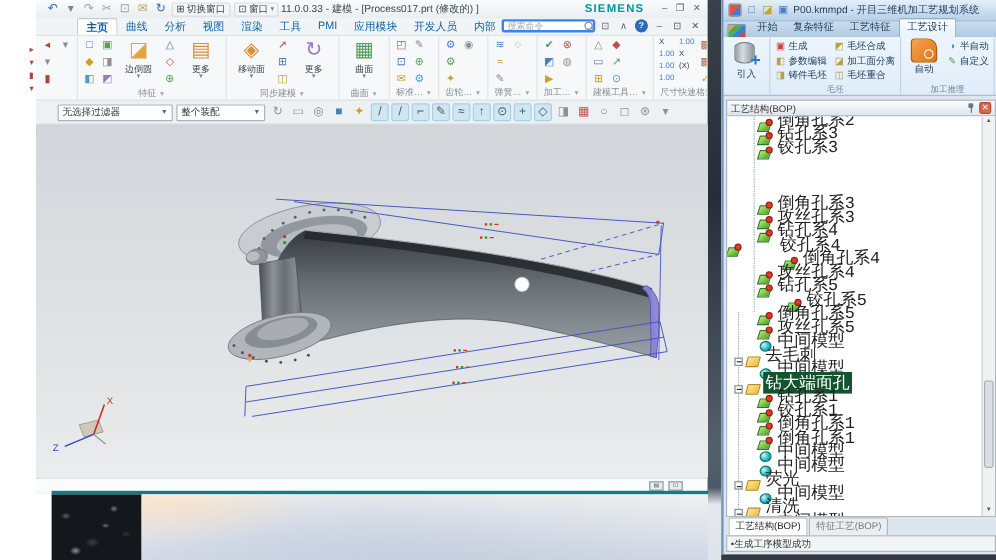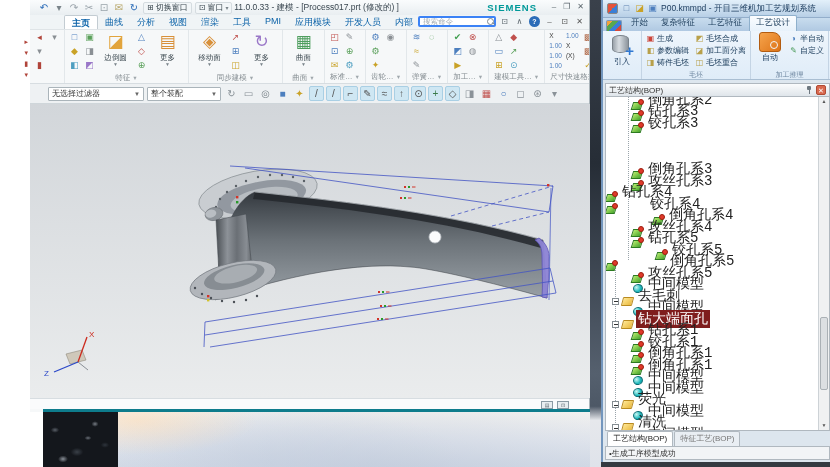--- a/index.html
+++ b/index.html
@@ -99,21 +99,21 @@
   .tree-inner { position:absolute; left:0; top:0; right:11px; bottom:0; overflow:hidden; }
   .guide { position:absolute; border-left:1px dotted #9aa4ab; width:0; }
   .trow { display:flex; align-items:flex-end; height:11.5px; font-size:14px; color:#222; white-space:nowrap; position:relative;font-family:Liberation Mono, monospace; }
   .exp { width:7px; height:7px; border:1px solid #848c91; background:#fff; margin-right:3px; position:relative; flex:none; }
   .exp::after { content:""; position:absolute; left:1px; top:2.5px; width:3.5px; height:1px; background:#333; }
   .ti { display:inline-block; width:12px; height:10px; position:relative; margin-right:2px; flex:none; }
   .ti.op::before { content:""; position:absolute; left:0; top:3px; width:8px; height:5.5px; background:linear-gradient(135deg,#b5ec6a,#47a32e); border:1px solid #2c7a20; transform:skewX(-18deg); }
   .ti.op::after { content:""; position:absolute; right:0; top:0; width:4px; height:4px; border-radius:50%; background:#e03a2a; border:1px solid #9c1d10; }
   .ti.mdl::before { content:""; position:absolute; left:1px; top:1px; width:8px; height:7px; border-radius:50%; background:radial-gradient(circle at 35% 30%,#c8f6f2,#19b8bc 60%,#0b7f88); border:1px solid #0a6d75; transform:rotate(-15deg); }
   .ti.grp::before { content:""; position:absolute; left:0; top:2px; width:9px; height:7px; background:linear-gradient(135deg,#ffe793,#e9b93f); border:1px solid #b98a20; border-radius:1px; transform:skewX(-15deg); }
-  .trow.sel .tlabel { background:#7f1d1d; color:#fff; }
+  .trow.sel .tlabel { background:#14532d; color:#fff; }
   .tlabel { padding:0 2px; }
 
   .sbar { position:absolute; right:0px; top:0px; width:11px; bottom:0px; background:#f0f1f2; border-left:1px solid #cdd2d6; }
   .sbar .arr { position:absolute; left:0; width:10px; height:9px; font-size:5px; text-align:center; line-height:9px; color:#555; }
   .sbar .thumb { position:absolute; left:1px; width:8px; top:66%; height:22%; background:#dcdfe2; border:1px solid #aab0b5; border-radius:2px; }
 
   .btabs { left:2px; top:431px; width:225px; height:15px; display:flex; align-items:flex-end; background:#dde6ee; gap:1px; padding-left:2px; }
   .btab { font-size:8px; padding:1px 5px 2px; color:#777; background:#e9eef3; border:1px solid #b0b8bf; border-bottom:0; border-radius:2px 2px 0 0; white-space:nowrap; }
   .btab.active { background:#fff; color:#222; }
   .statusbar { left:2px; top:446px; width:225px; height:14px; background:#f2f4f6; border:1px solid #b0b8bf; font-size:8px; color:#333; display:flex; align-items:center; padding:0 3px; }
@@ -586,21 +586,21 @@
           <span class="tlabel">铰孔系3</span>
         </div>
         <div class="trow" style="padding-left: 26px; margin-top: 35px;">
           <span class="ti op"></span>
           <span class="tlabel">倒角孔系3</span>
         </div>
         <div class="trow" style="padding-left: 26px;">
           <span class="ti op"></span>
           <span class="tlabel">攻丝孔系3</span>
         </div>
-        <div class="trow" style="">
+        <div class="trow" style="padding-left: 26px;">
           <span class="ti op"></span>
           <span class="tlabel">钻孔系4</span>
         </div>
         <div class="trow" style=" gap: 28px;">
           <span class="ti op"></span>
           <span class="tlabel">铰孔系4</span>
         </div>
         <div class="trow" style="padding-left: 26px; margin-left: 21px;">
           <span class="ti op"></span>
           <span class="tlabel">倒角孔系4</span>
@@ -610,21 +610,21 @@
           <span class="tlabel">攻丝孔系4</span>
         </div>
         <div class="trow" style="padding-left: 26px;">
           <span class="ti op"></span>
           <span class="tlabel">钻孔系5</span>
         </div>
         <div class="trow" style="padding-left: 26px; margin-left: 24px;">
           <span class="ti op"></span>
           <span class="tlabel">铰孔系5</span>
         </div>
-        <div class="trow" style=" gap: 48px;">
+        <div class="trow" style="padding-left: 26px;">
           <span class="ti op"></span>
           <span class="tlabel">倒角孔系5</span>
         </div>
         <div class="trow" style="padding-left: 26px;">
           <span class="ti op"></span>
           <span class="tlabel">攻丝孔系5</span>
         </div>
         <div class="trow" style="padding-left: 26px;">
           <span class="ti mdl"></span>
           <span class="tlabel">中间模型</span>

